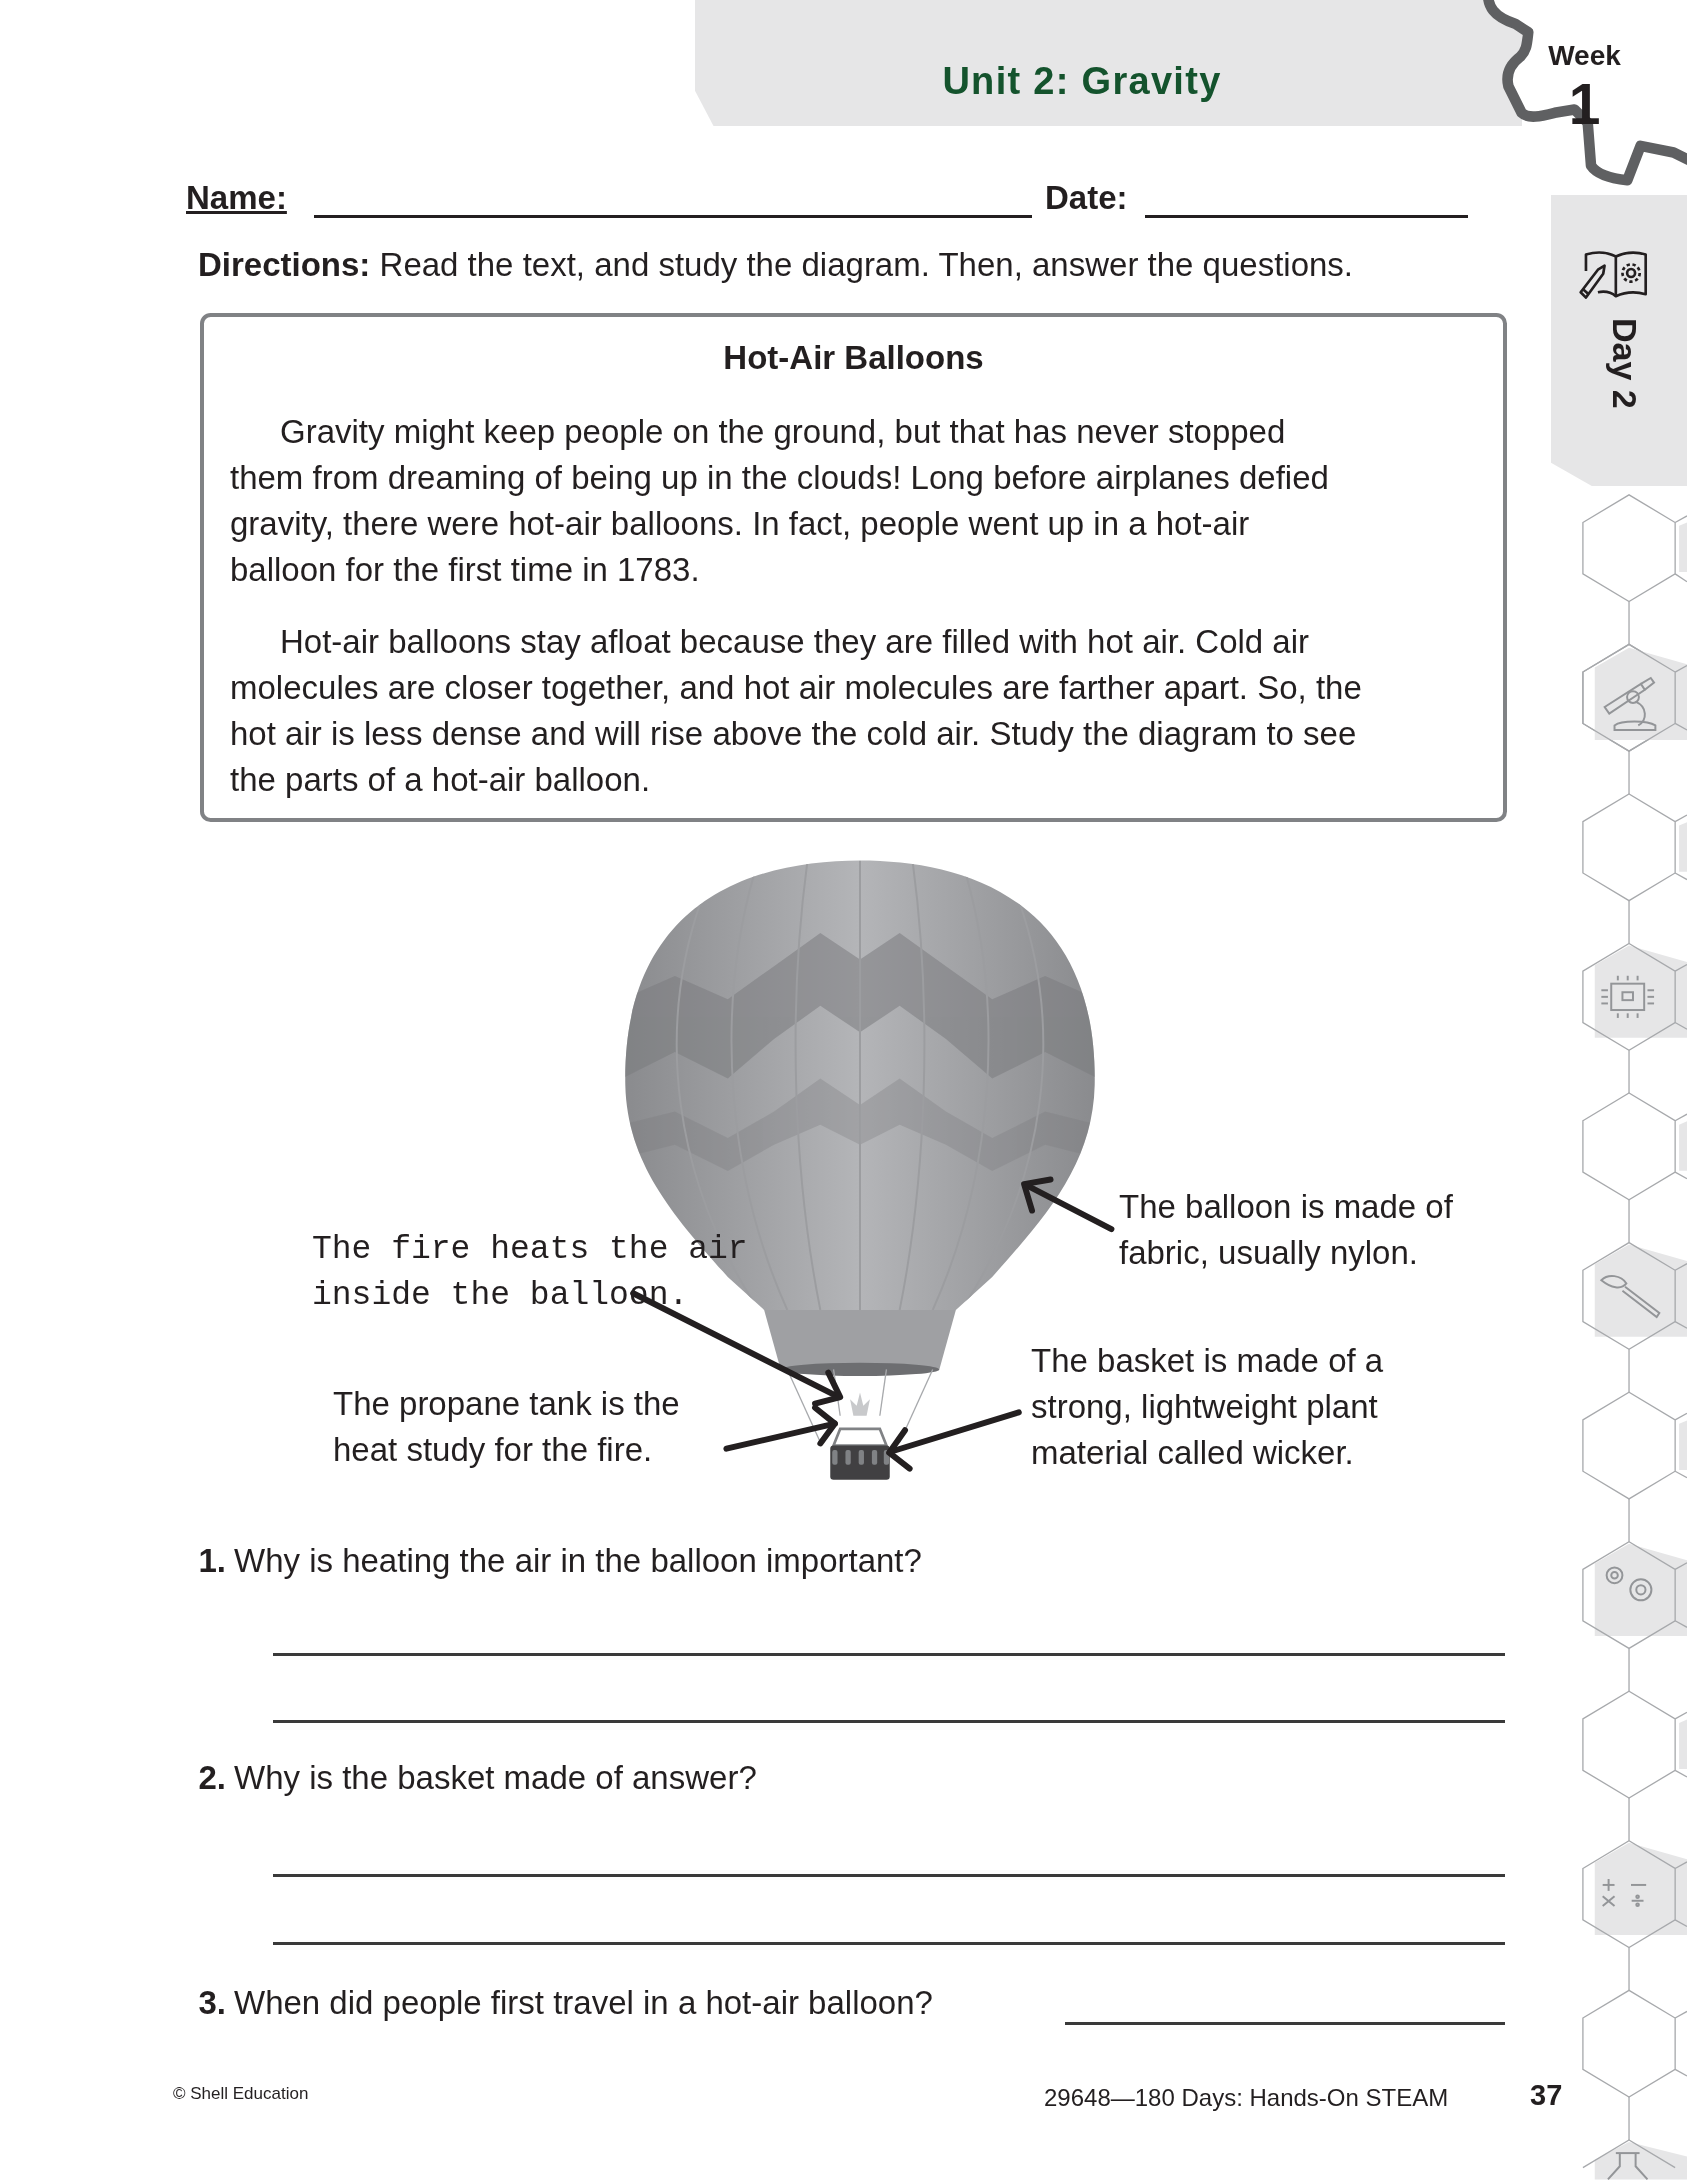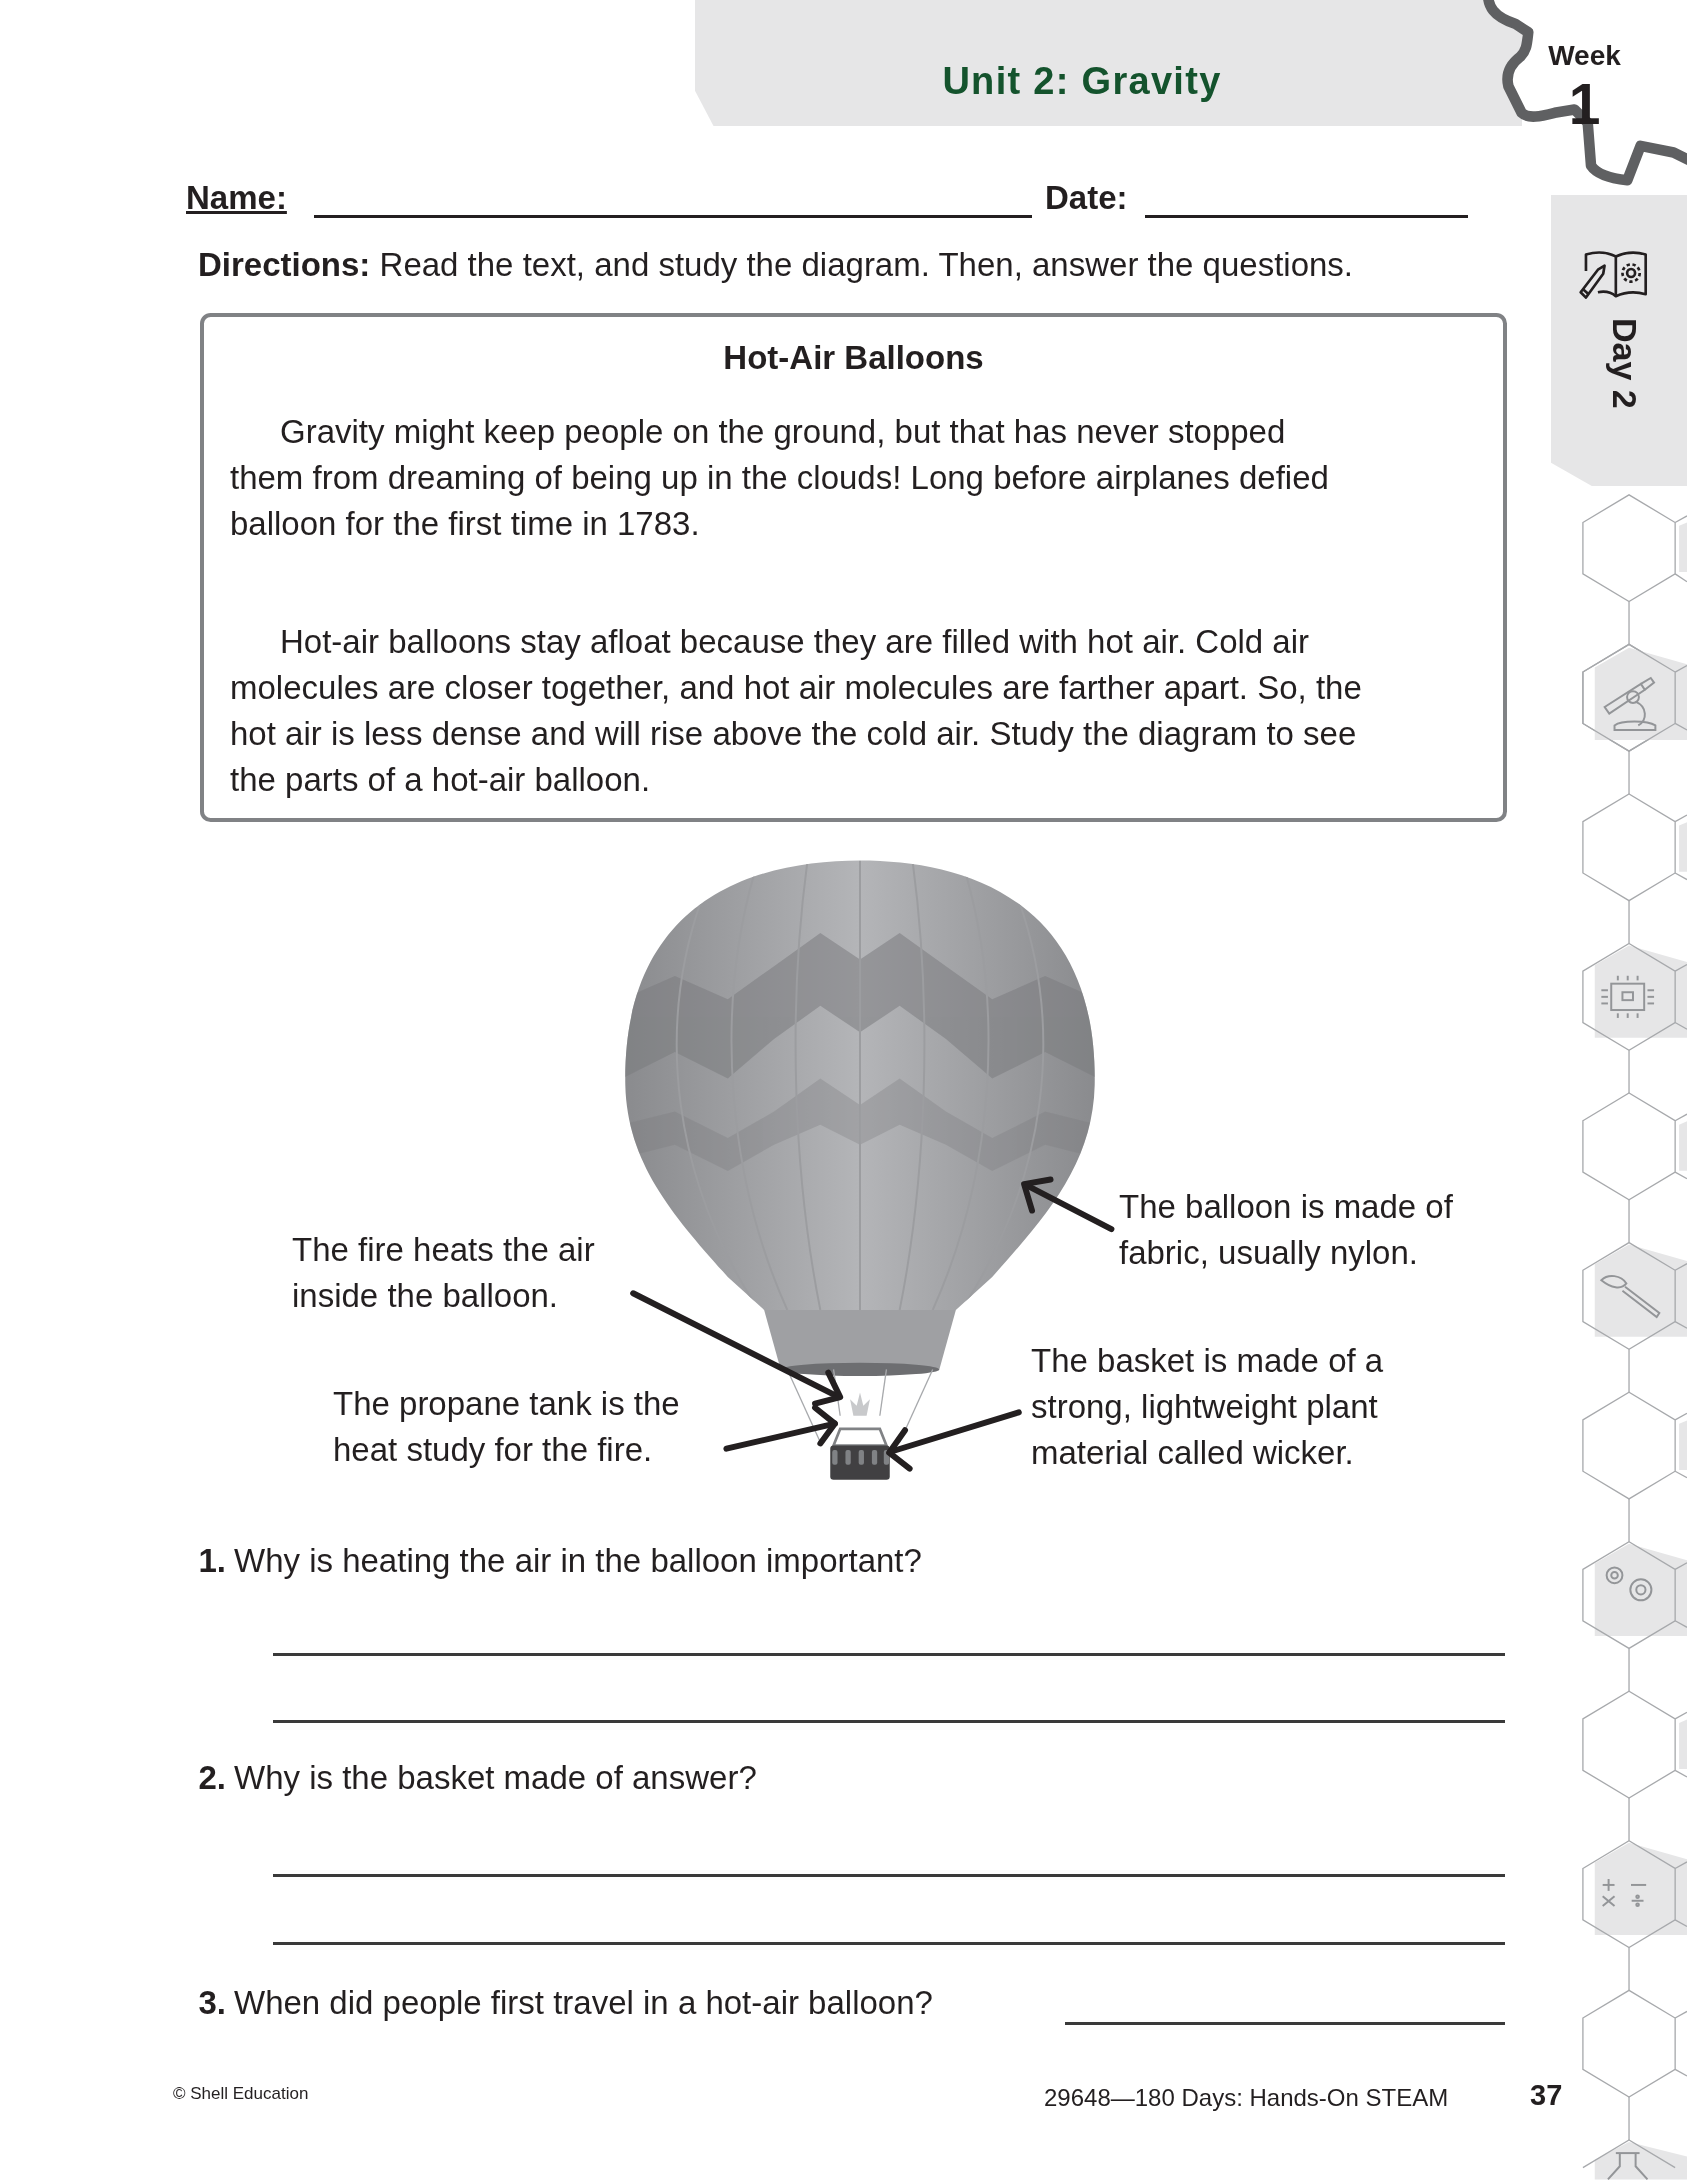--- a/index.html
+++ b/index.html
@@ -44,21 +44,21 @@
     border-radius:10.6px; box-sizing:border-box; }
   .reading-title { left:200px; top:339px; width:1307px; text-align:center; font-size:33px; font-weight:bold; }
   .para { left:230px; width:1257px; font-size:33px; line-height:46px; }
   .para .ind { display:inline-block; width:50px; }
   .para1 { top:409px; }
   .para2 { top:619px; }
 
   
   .balloon-svg { left:622px; top:847px; width:476px; height:635px; }
   .callout { font-size:33px; line-height:46px; }
-  .c-fire { left:292px; top:1227px; }
+  .c-fire { left:312px; top:1227px;font-family:Liberation Mono, monospace; }
   .c-propane { left:333px; top:1381px; }
   .c-fabric { left:1119px; top:1184px; }
   .c-basket { left:1031px; top:1338px; }
   .arrows-svg { left:0; top:0; width:1687px; height:2183px; pointer-events:none; }
 
   
   .q { font-size:33px; white-space:nowrap; }
   .q .num { font-weight:bold; display:inline-block; width:46px; text-align:right; margin-right:8px; }
   .q1 { top:1542px; left:180px; }
   .q2 { top:1759px; left:180px; }
@@ -217,20 +217,21 @@
 <div class="abs row-text date-label">Date:</div>
 <div class="abs date-line"></div>
 
 <div class="abs directions"><b>Directions:</b><span> Read the text, and study the diagram.  Then, answer the questions.</span></div>
 
 <div class="abs reading-box"></div>
 <div class="abs reading-title">Hot-Air Balloons</div>
 <div class="abs para para1">
   <div><span class="ind"></span><span>Gravity might keep people on the ground, but that has never stopped</span></div>
   <div>them from dreaming of being up in the clouds!  Long before airplanes defied</div>
+  <div>gravity, there were hot-air balloons.  In fact, people went up in a hot-air</div>
   <div>balloon for the first time in 1783.</div>
 </div>
 <div class="abs para para2">
   <div><span class="ind"></span><span>Hot-air balloons stay afloat because they are filled with hot air.  Cold air</span></div>
   <div>molecules are closer together, and hot air molecules are farther apart.  So, the</div>
   <div>hot air is less dense and will rise above the cold air.  Study the diagram to see</div>
   <div>the parts of a hot-air balloon.</div>
 </div>
 
 <svg class="abs balloon-svg" viewBox="0 0 720 960">

